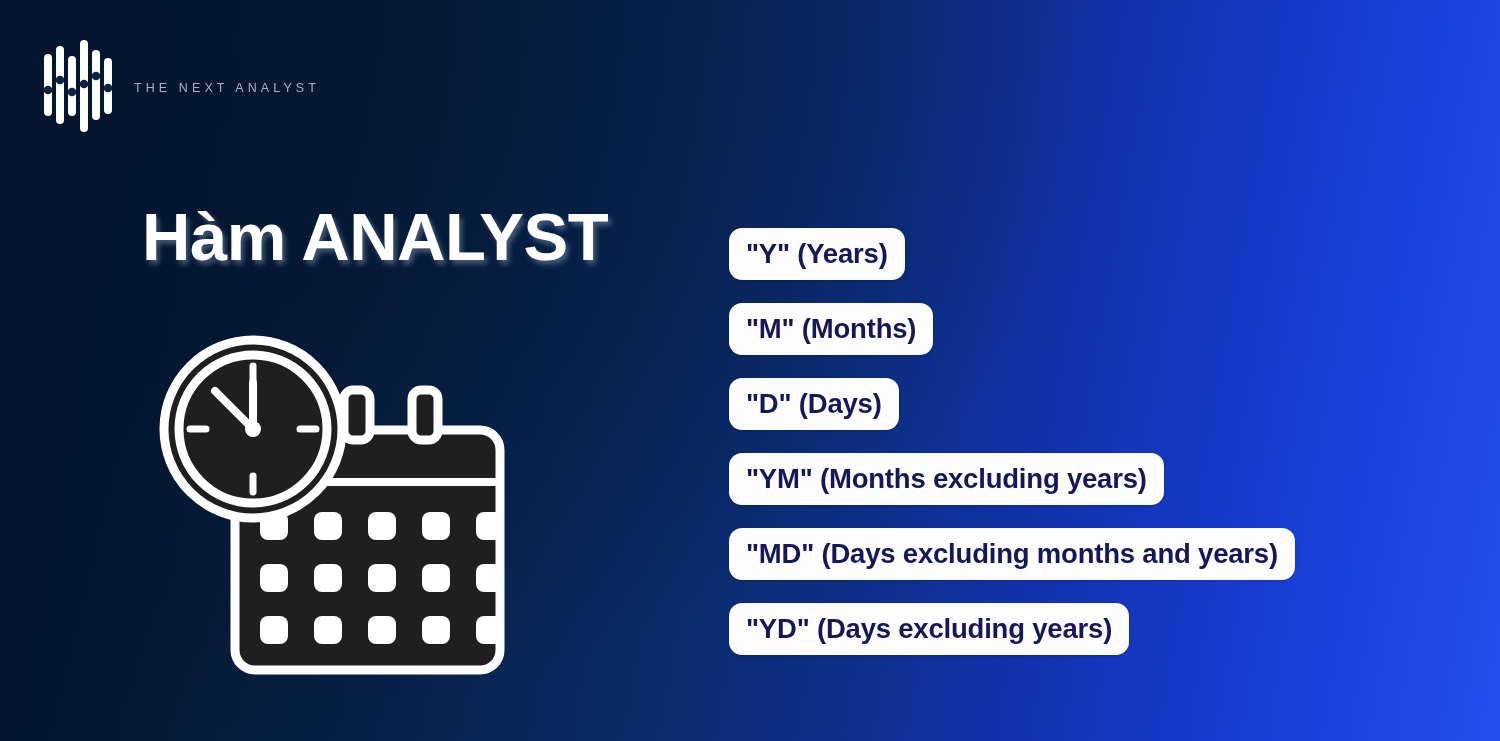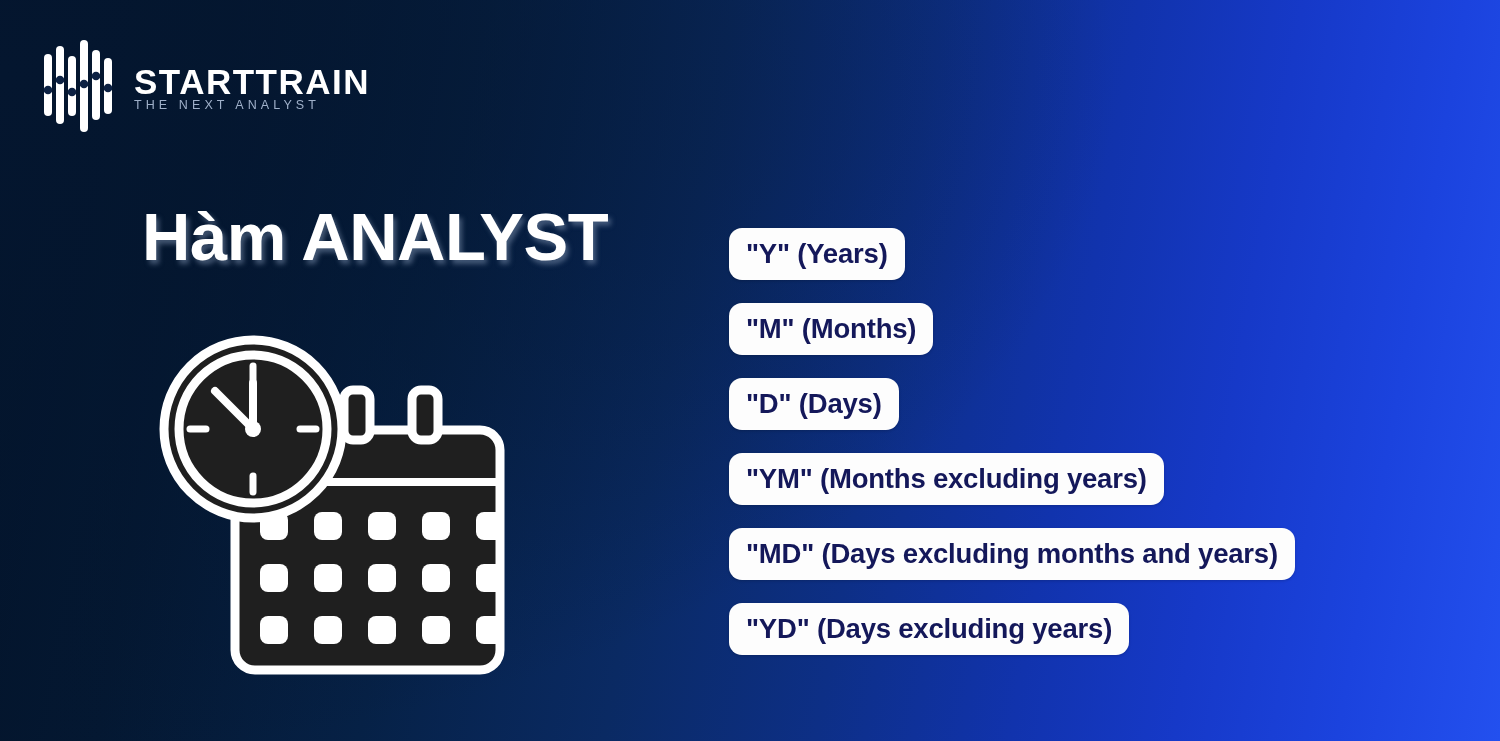--- a/index.html
+++ b/index.html
@@ -115,21 +115,20 @@
         <circle cx="6" cy="50" r="4.3"></circle>
         <circle cx="18" cy="40" r="4.3"></circle>
         <circle cx="30" cy="52" r="4.3"></circle>
         <circle cx="42" cy="44" r="4.3"></circle>
         <circle cx="54" cy="36" r="4.3"></circle>
         <circle cx="66" cy="48" r="4.3"></circle>
       </g>
     </svg>
 
     <div id="logo-text">
-      <div id="logo-word">STARTTRAIN</div>
       <div id="logo-tagline">THE NEXT ANALYST</div>
     </div>
   </div>
 
   <h1 id="title">Hàm ANALYST</h1>
 
   <svg id="icon-art" viewBox="0 0 430 355">
 
     <path d="M92 100 H330 a20 20 0 0 1 20 20 V320 a20 20 0 0 1 -20 20 H105 a20 20 0 0 1 -20 -20 V100 Z" fill="#1f1f1f" stroke="#ffffff" stroke-width="9" stroke-linejoin="round"></path>
 

